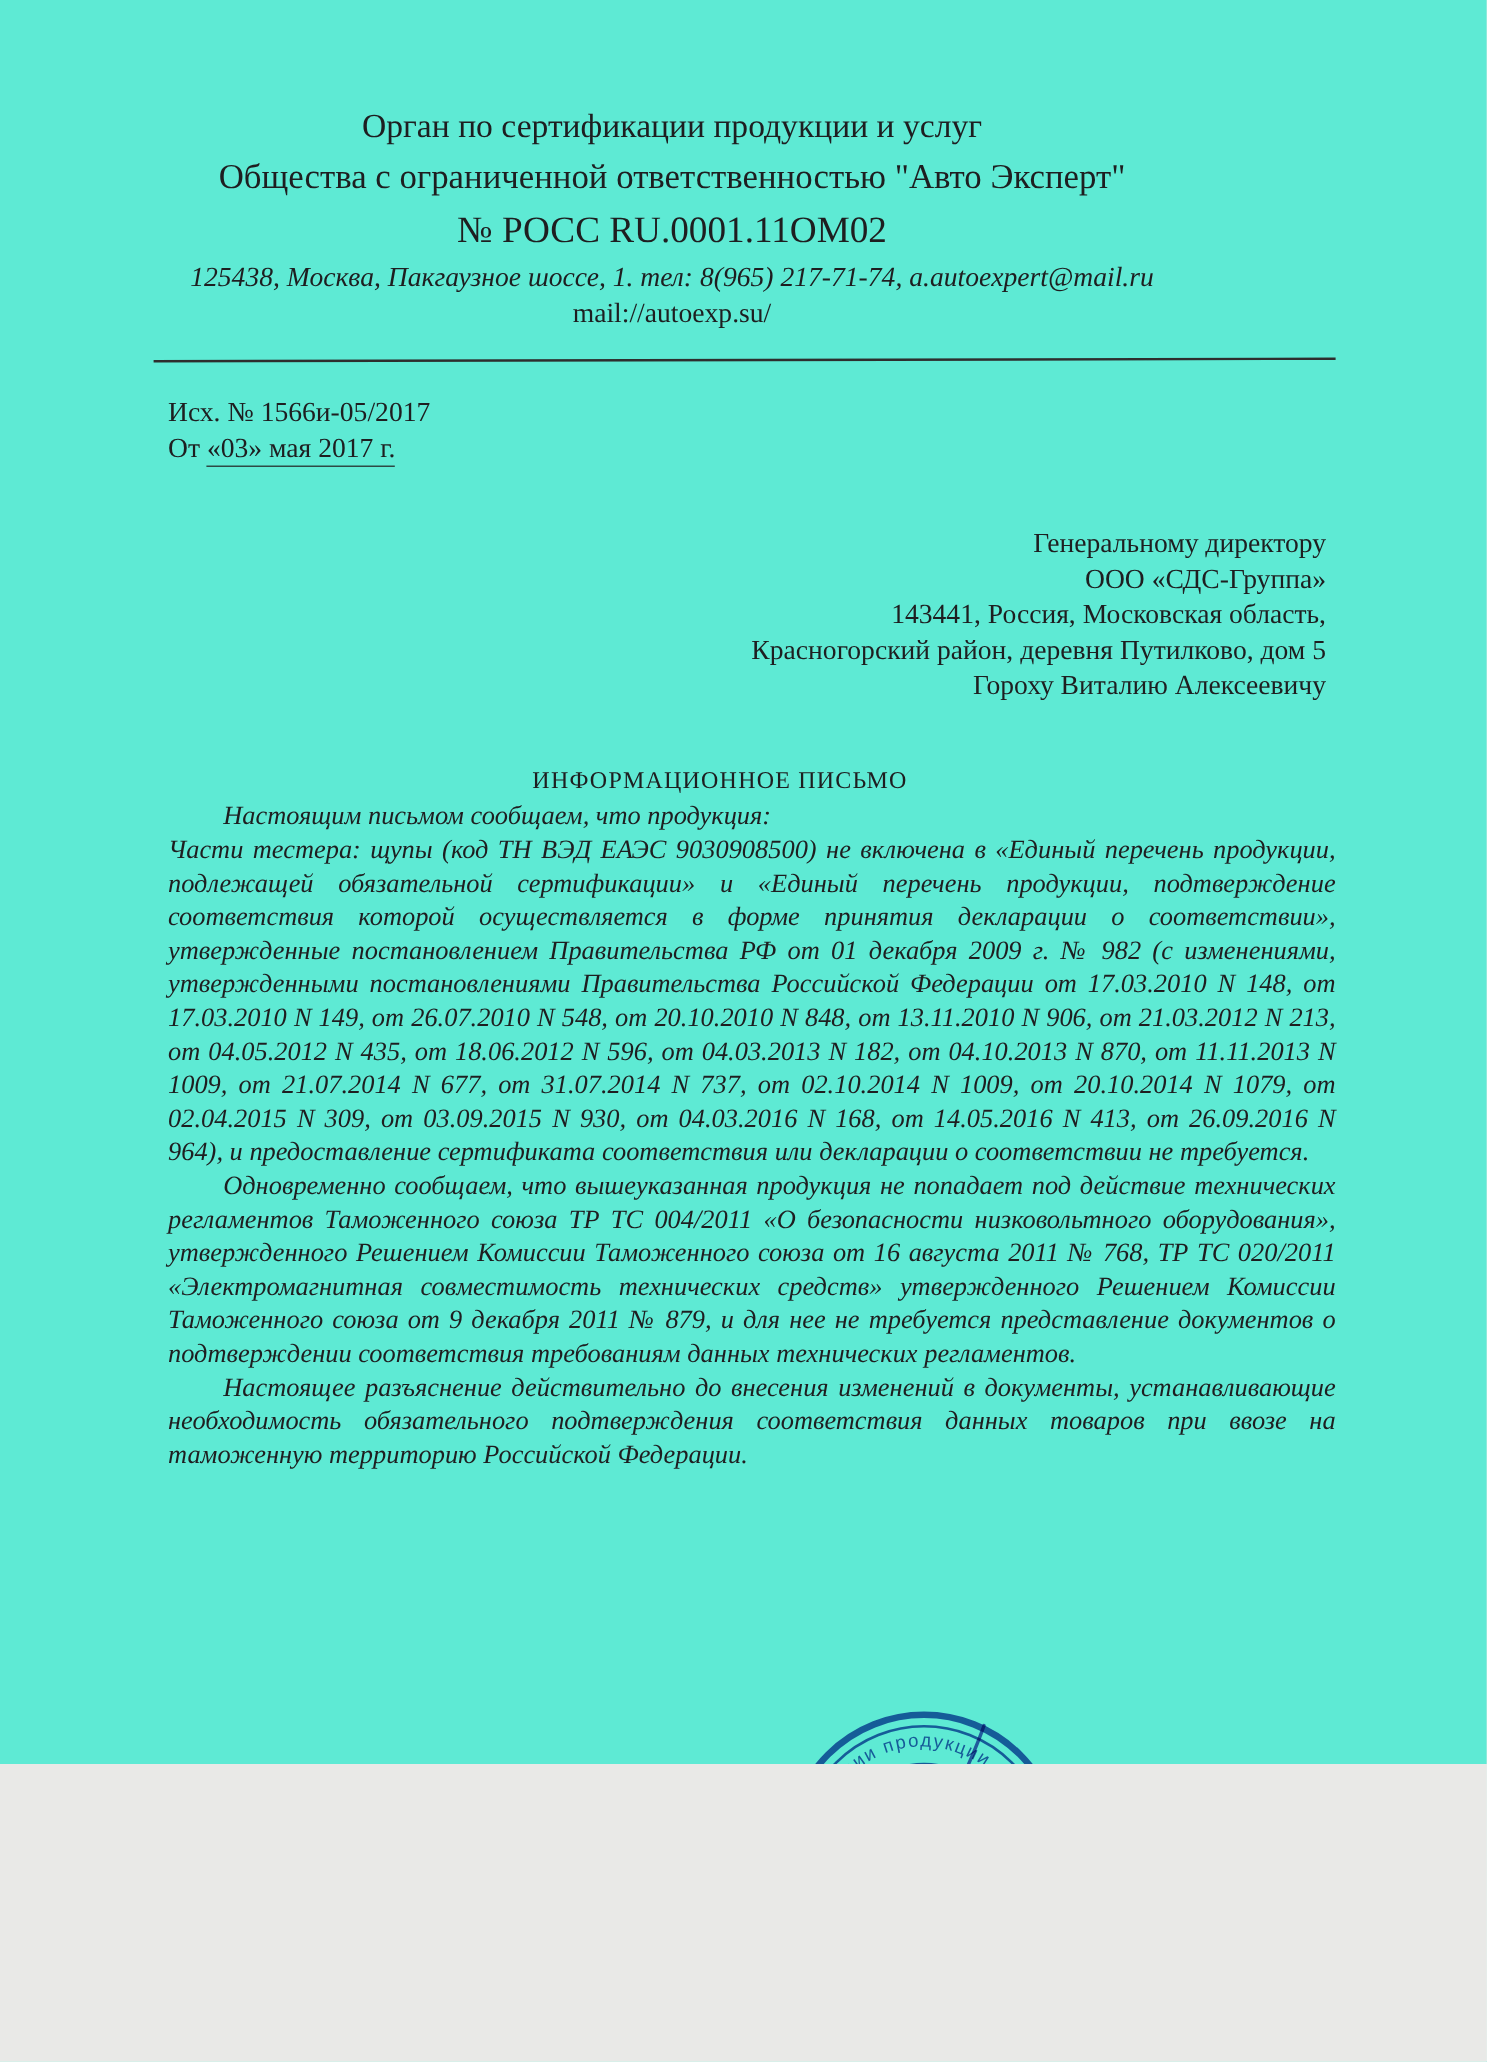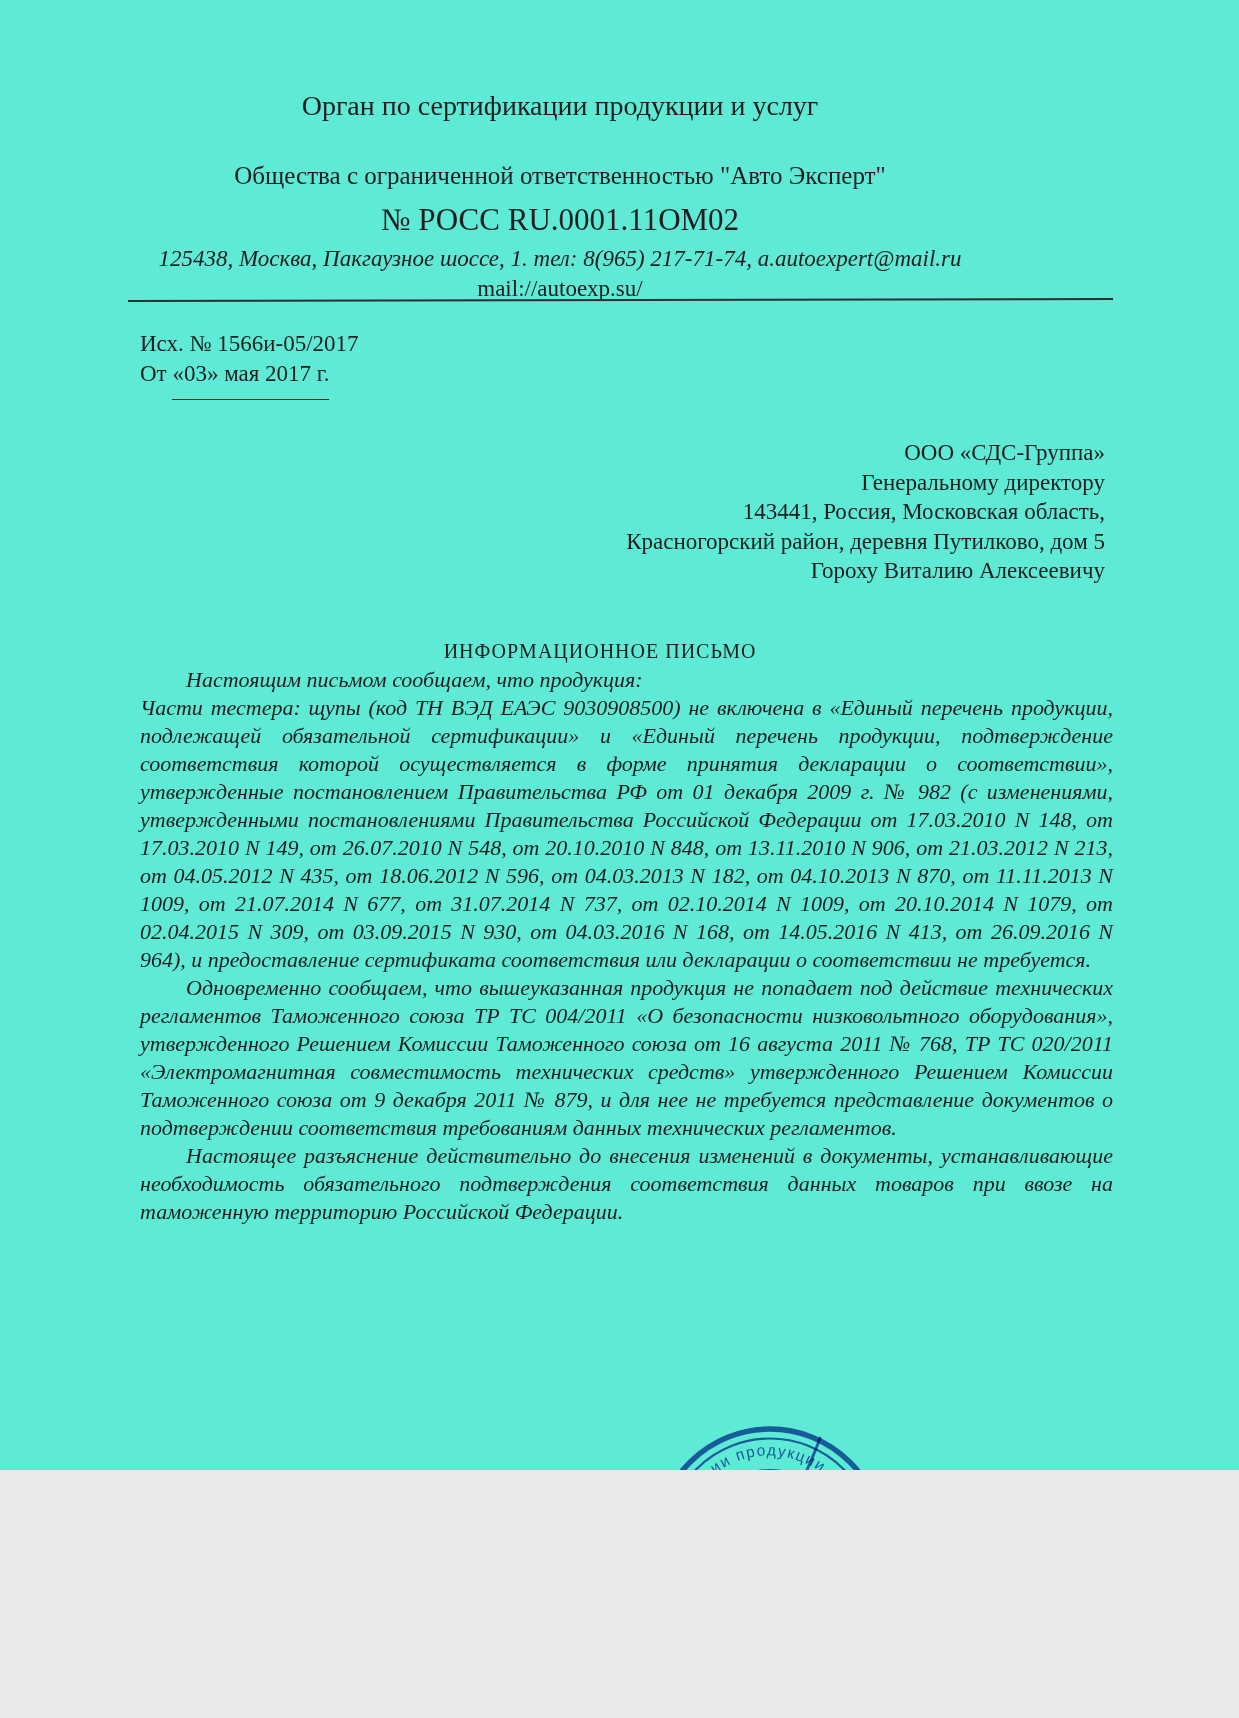--- a/index.html
+++ b/index.html
@@ -4,29 +4,29 @@
 <style>
   html,body { margin:0; padding:0; background:#e9e9e7; }
   .page {
     position:relative; width:1239px; height:1470px; margin:0 auto;
     background:#5eead4; overflow:hidden;
     font-family:"Liberation Serif", serif; color:#1e1e20;
   }
   
   .header { position:absolute; top:86px; left:60px; width:1000px; text-align:center; }
   .h-line1 { font-size:28px; line-height:40px; }
-  .h-line2 { font-size:25px; line-height:44px;margin-top:28px; }
+  .h-line2 { font-size:29px; line-height:44px; }
   .h-line3 { font-size:31px; line-height:44px; }
   .h-line4 { font-size:23px; line-height:33px;font-style:italic; }
   .h-line5 { font-size:23px; line-height:28px; }
   .rule { position:absolute; top:299px; left:128px; width:985px; height:0;
           border-top:2px solid #2e2e2e; transform:rotate(-0.12deg); }
   
   .ref { position:absolute; top:329px; left:140px; font-size:23px; line-height:30px; }
-  .u-date { border-bottom:1.7px solid #222; padding-bottom:13px; }
+  .u-date { border-bottom:1.7px solid #222; padding-bottom:2px; }
   
   .addressee { position:absolute; top:438px; right:134px; width:620px;
                text-align:right; font-size:23px; line-height:29.5px; }
   
   .title { position:absolute; top:640px; left:140px; width:920px; text-align:center;
            font-size:20px; letter-spacing:1px; }
   
   .body { position:absolute; top:666px; left:140px; width:973px;
           font-size:22px; line-height:28px; text-align:justify;font-style:italic; }
   .body p { margin:0; }
@@ -64,22 +64,22 @@
   </div>
 
   <div class="rule"></div>
 
   <div class="ref">
     <div>Исх. № 1566и-05/2017</div>
     <div><span>От </span><span class="u-date">«03» мая 2017 г.</span></div>
   </div>
 
   <div class="addressee">
+    <div>Генеральному директору</div>
     <div>ООО «СДС-Группа»</div>
-    <div>Генеральному директору</div>
     <div>143441, Россия, Московская область,</div>
     <div>Красногорский район, деревня Путилково, дом 5</div>
     <div>Гороху Виталию Алексеевичу</div>
   </div>
 
   <div class="title">ИНФОРМАЦИОННОЕ ПИСЬМО</div>
 
   <div class="body">
     <p class="indent">Настоящим письмом сообщаем, что продукция:</p>
     <p>Части тестера: щупы (код ТН ВЭД ЕАЭС 9030908500) не включена в «Единый перечень продукции, подлежащей обязательной сертификации» и «Единый перечень продукции, подтверждение соответствия которой осуществляется в форме принятия декларации о соответствии», утвержденные постановлением Правительства РФ от 01 декабря 2009 г. № 982 (с изменениями, утвержденными постановлениями Правительства Российской Федерации от 17.03.2010 N 148, от 17.03.2010 N 149, от 26.07.2010 N 548, от 20.10.2010 N 848, от 13.11.2010 N 906, от 21.03.2012 N 213, от 04.05.2012 N 435, от 18.06.2012 N 596, от 04.03.2013 N 182, от 04.10.2013 N 870, от 11.11.2013 N 1009, от 21.07.2014 N 677, от 31.07.2014 N 737, от 02.10.2014 N 1009, от 20.10.2014 N 1079, от 02.04.2015 N 309, от 03.09.2015 N 930, от 04.03.2016 N 168, от 14.05.2016 N 413, от 26.09.2016 N 964), и предоставление сертификата соответствия или декларации о соответствии не требуется.</p>

